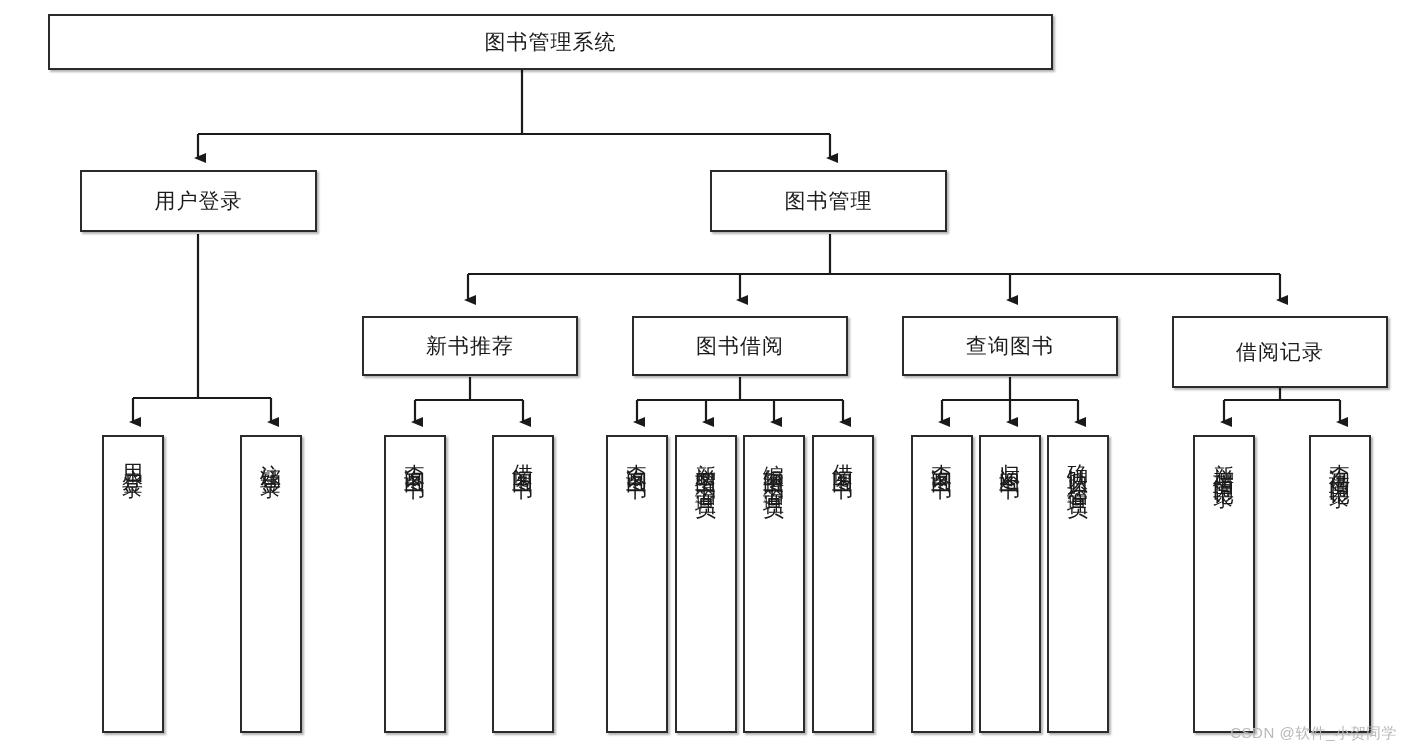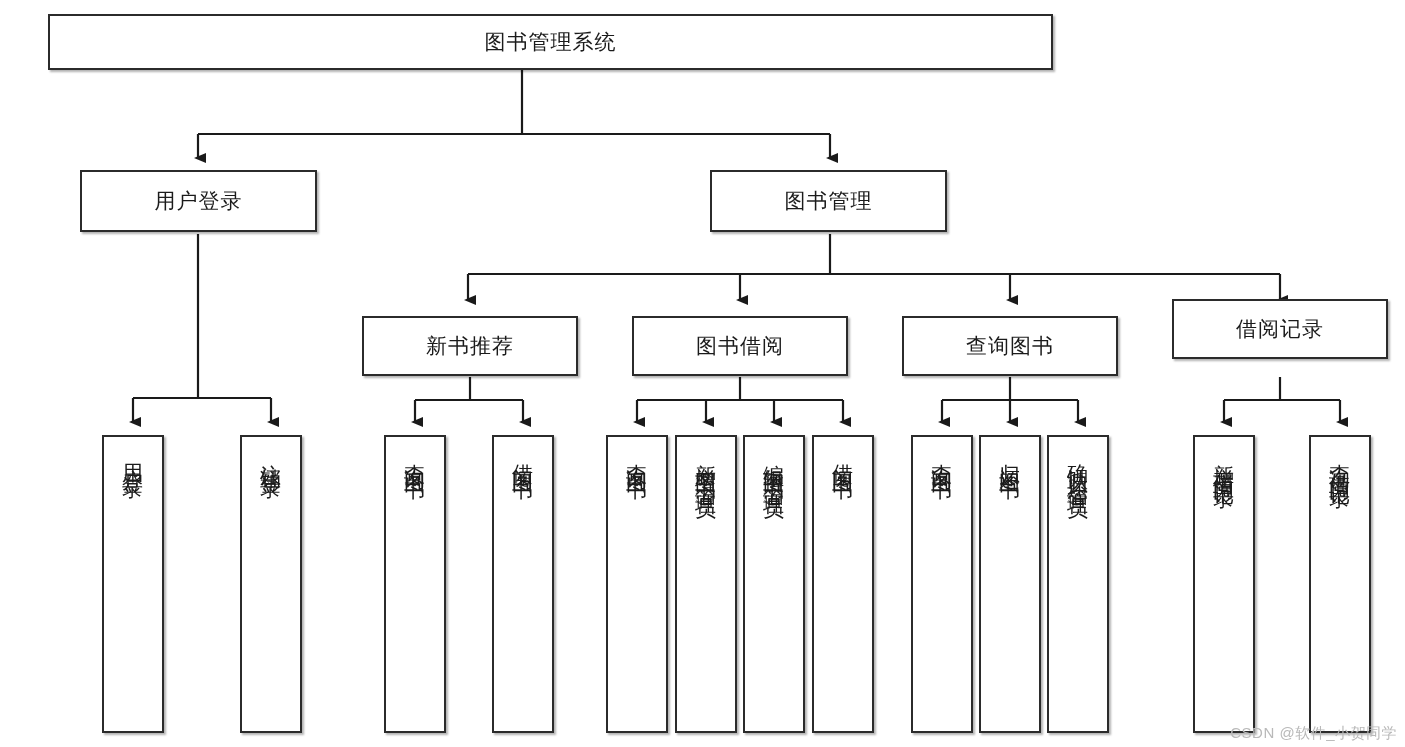--- a/index.html
+++ b/index.html
@@ -152,21 +152,21 @@
   </div>
 
   <div class="node branch" style="left:632px; top:316px; width:216px; height:60px;">
     <span class="label">图书借阅</span>
   </div>
 
   <div class="node branch" style="left:902px; top:316px; width:216px; height:60px;">
     <span class="label">查询图书</span>
   </div>
 
-  <div class="node branch" style="left:1172px; top:299px; width:216px; height:60px;">
+  <div class="node branch" style="left:1172px; top:316px; width:216px; height:72px;">
     <span class="label">借阅记录</span>
   </div>
 
   <div class="node leaf" style="left:102px; top:435px; width:62px; height:298px;">
     <span class="label">用户登录</span>
   </div>
 
   <div class="node leaf" style="left:240px; top:435px; width:62px; height:298px;">
     <span class="label">注销登录</span>
   </div>

